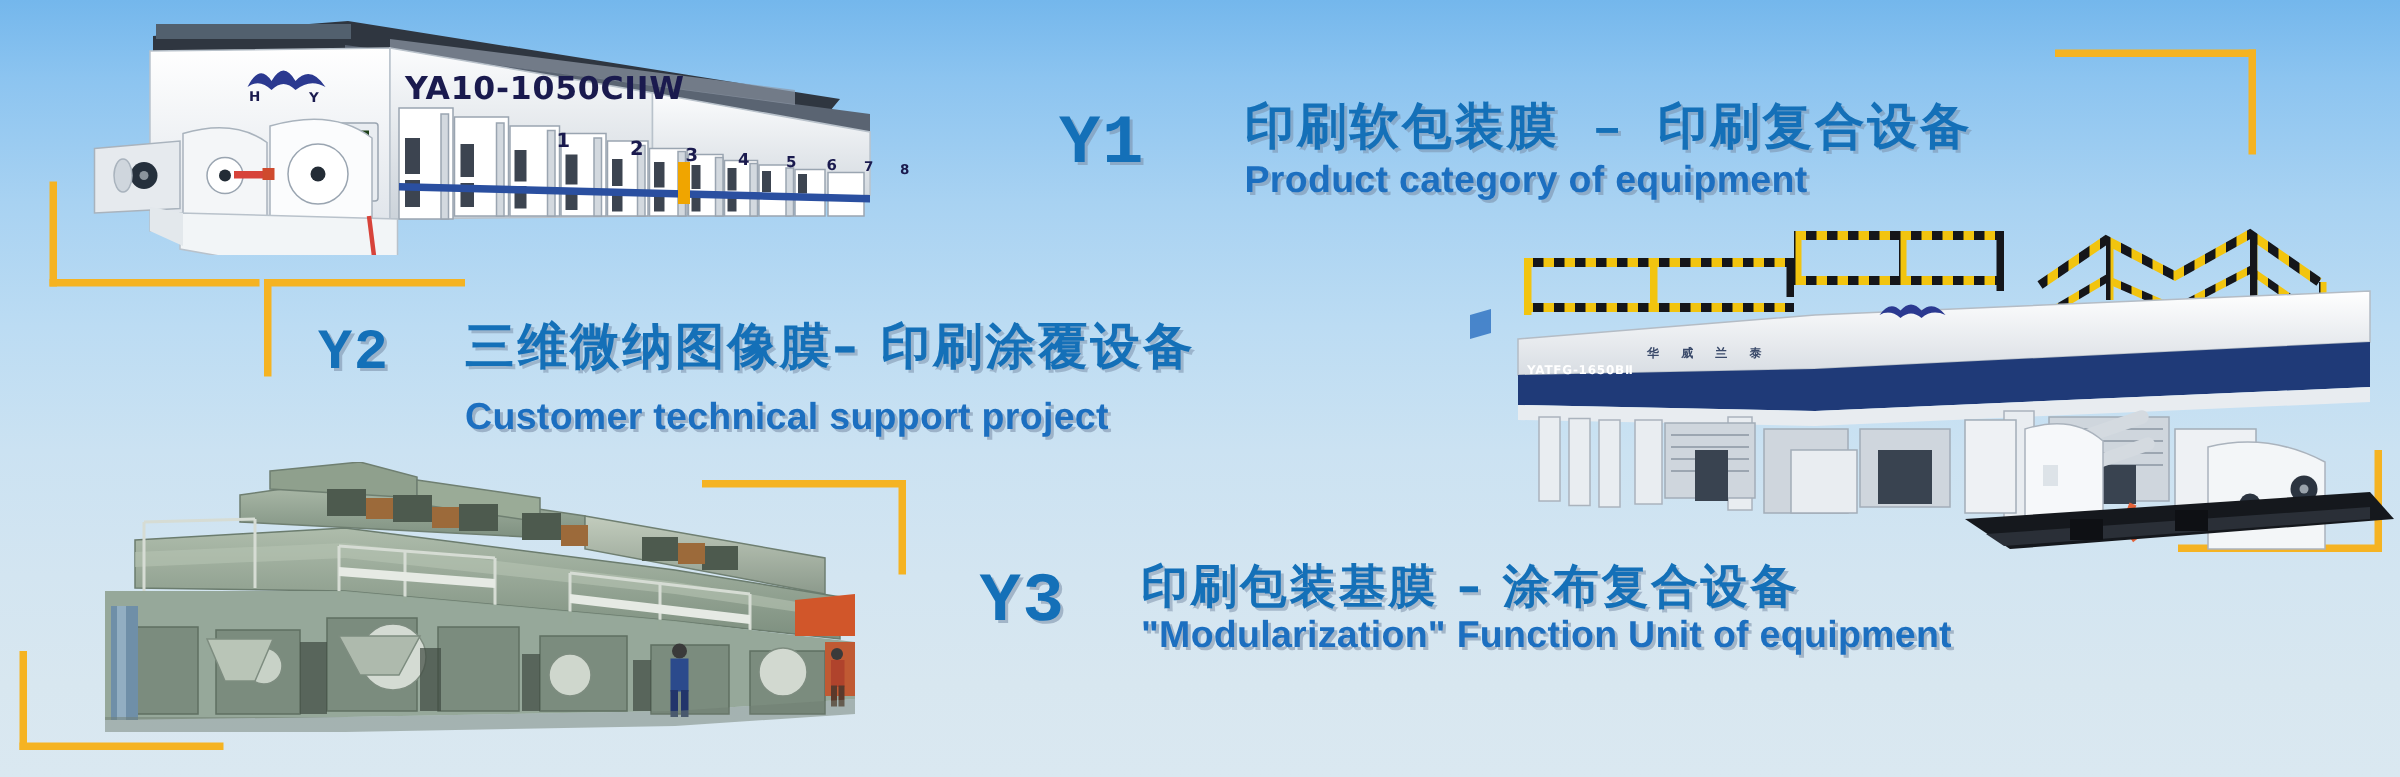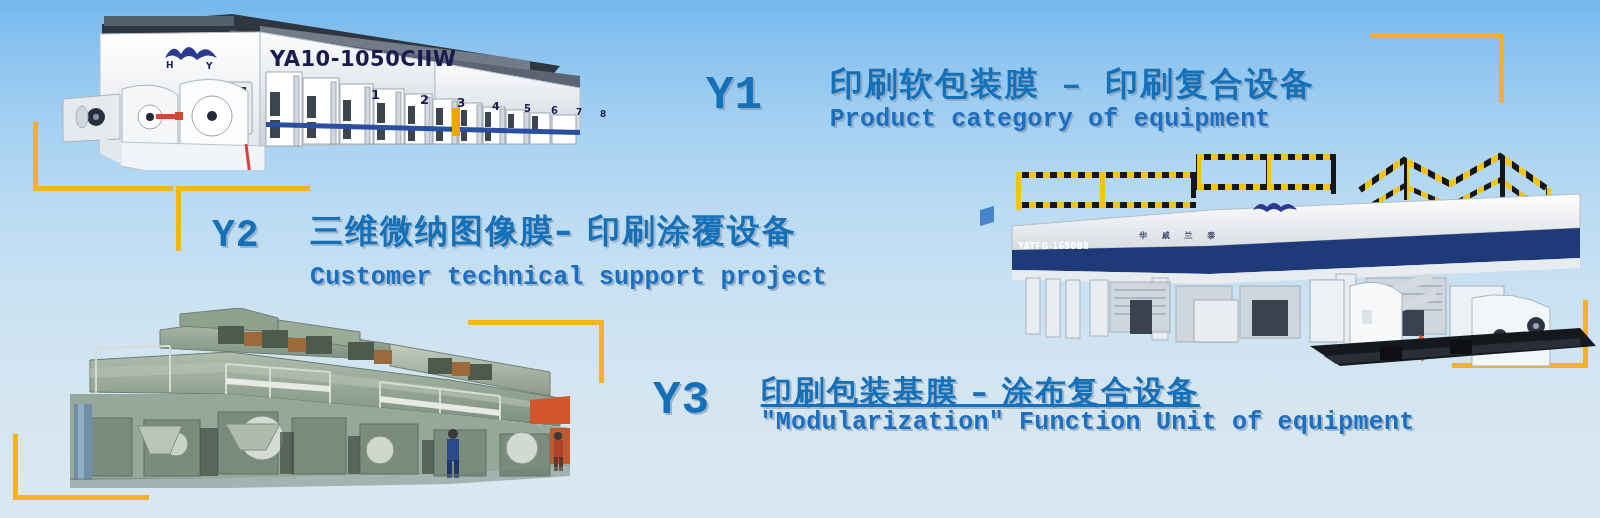--- a/index.html
+++ b/index.html
@@ -33,21 +33,21 @@
     display:inline-block;vertical-align:top;
   }
   .txtwrap{display:inline-block;vertical-align:top;}
   .cn{
     font-family:"DejaVu Sans","Liberation Sans",sans-serif;
     font-weight:bold;color:#1470b8;
     text-shadow:2px 2px 0 rgba(120,140,165,.5);
     letter-spacing:2px;line-height:1.05;
   }
   .en{
-    font-family:Liberation Mono, monospace;
+    font-family:Liberation Sans, sans-serif;
     font-weight:bold;color:#1c6fc0;
     text-shadow:2px 2px 0 rgba(120,140,165,.55);
     letter-spacing:.2px;line-height:1.05;
   }
 
   
   .machine{position:absolute;}
   .mach-label{
     position:absolute;font-family:"DejaVu Sans","Liberation Sans",sans-serif;
     font-weight:bold;color:#1a1a4e;white-space:nowrap;
@@ -309,21 +309,21 @@
 
       <polygon points="0,60 14,56 14,72 0,76" fill="#2b6fc0" opacity=".8"></polygon>
     </svg>
     
     <div style="position:absolute;left:272px;top:50px;">
       <svg width="46" height="16" viewBox="0 0 46 16" xmlns="http://www.w3.org/2000/svg">
         <path d="M1 10 Q8 0 15 7 Q22 -1 29 7 Q37 0 45 10 Q36 6 29 12 Q22 6 15 12 Q8 6 1 10 Z" fill="#2b3990"></path>
       </svg>
     </div>
     <span class="mach-label" style="left:38px;top:92px;font-size:8px;color:#ffffff;letter-spacing:.5px;">YATFG-1650BⅡ</span>
-    <span class="mach-label" style="left:118px;top:80px;font-size:8px;color:#3a4a6a;letter-spacing:6px;margin-left:41px;">华 威 兰 泰</span>
+    <span class="mach-label" style="left:118px;top:80px;font-size:8px;color:#3a4a6a;letter-spacing:6px;">华 威 兰 泰</span>
   </div>
 
   <div class="machine" style="left:30px;top:308px;width:550px;height:182px;">
     <svg width="550" height="182" viewBox="0 0 550 182" xmlns="http://www.w3.org/2000/svg">
       <defs>
         <linearGradient id="gm" x1="0" y1="0" x2="0" y2="1">
           <stop offset="0" stop-color="#aebcab"></stop>
             <stop offset="1" stop-color="#7d8f7f"></stop>
         </linearGradient>
         <linearGradient id="gm2" x1="0" y1="0" x2="0" y2="1">
@@ -435,18 +435,18 @@
     <span class="ycode" style="font-size:38px;">Y2</span>
     <span class="txtwrap" style="margin-left:46px;">
       <div class="cn" style="font-size:33px;">三维微纳图像膜– 印刷涂覆设备</div>
       <div class="en" style="font-size:25px;margin-top:16px;">Customer technical support project</div>
     </span>
   </div>
 
   <div class="block" style="left:653px;top:375px;">
     <span class="ycode" style="font-size:46px;">Y3</span>
     <span class="txtwrap" style="margin-left:46px;">
-      <div class="cn" style="font-size:31px;text-decoration:underline;">印刷包装基膜 – 涂布复合设备</div>
+      <div class="cn" style="font-size:31px;">印刷包装基膜 – 涂布复合设备</div>
       <div class="en" style="font-size:25px;margin-top:2px;">"Modularization" Function Unit of equipment</div>
     </span>
   </div>
 
 </div>
 
 </body></html>

